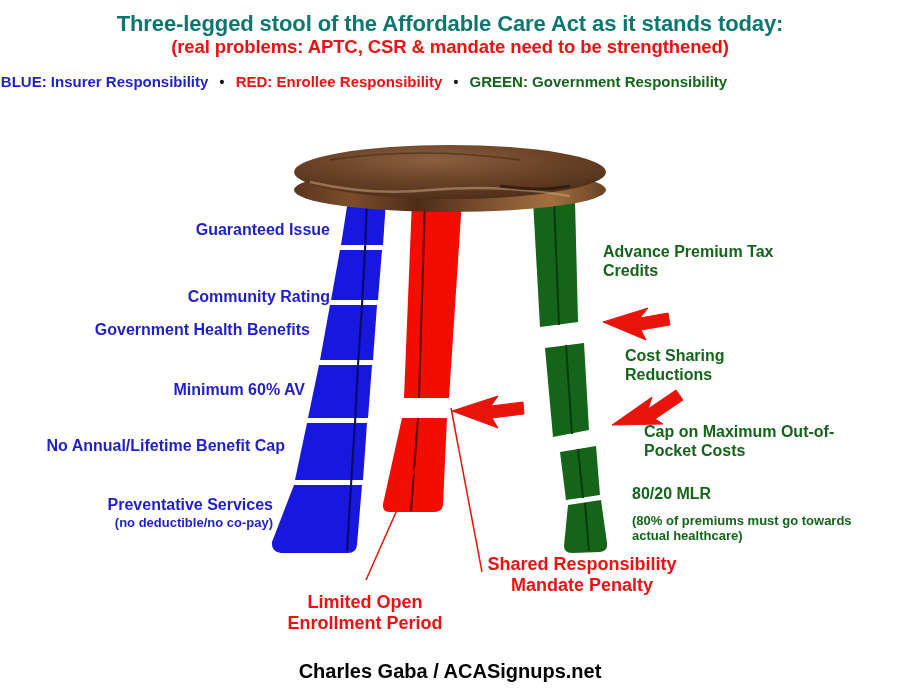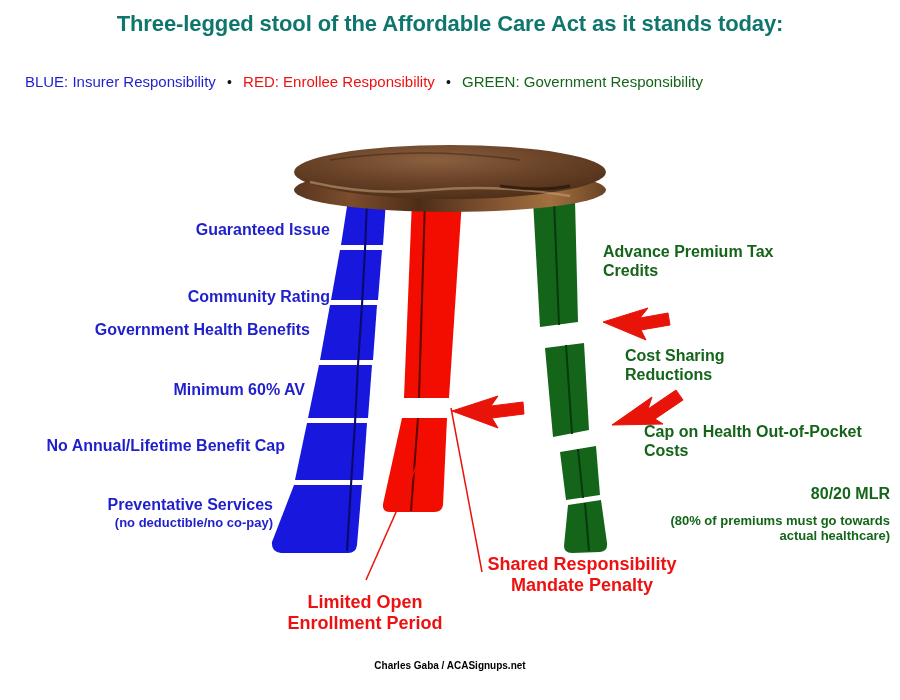--- a/index.html
+++ b/index.html
@@ -41,21 +41,21 @@
     font-size: 18.5px;
     font-weight: bold;
     line-height: 23px;
     letter-spacing: -0.1px;
   }
   #legend {
     left: 0; top: 73px;
     width: 728px;
     text-align: center;
     font-size: 15px;
-    font-weight: normal;
+    font-weight: bold;
     line-height: 18px;
   }
   .lg-blue  { color: #1f1fcc; }
   .lg-red   { color: #ee1111; }
   .lg-green { color: #14651a; }
   .lg-dot   { color: #111111; padding: 0 7px; font-size: 14px; }
 
   
   .label {
     font-weight: bold;
@@ -70,29 +70,30 @@
     font-weight: bold;
     line-height: 1.18;
   }
 
   
   #footer {
     left: 0; top: 660px;
     width: 900px;
     text-align: center;
     color: #000000;
-    font-size: 10px;
+    font-size: 20px;
     font-weight: bold;
   }
 </style>
 </head>
 <body>
 
 <div id="header" class="abs">
   <div class="title-line-1">Three-legged stool of the Affordable Care Act as it stands today:</div>
+  <div class="title-line-2">(real problems: APTC, CSR &amp; mandate need to be strengthened)</div>
 </div>
 
 <div id="legend" class="abs">
   <span class="lg-blue">BLUE: Insurer Responsibility</span>
   <span class="lg-dot">•</span>
   <span class="lg-red">RED: Enrollee Responsibility</span>
   <span class="lg-dot">•</span>
   <span class="lg-green">GREEN: Government Responsibility</span>
 </div>
 
@@ -193,24 +194,24 @@
 
 <div class="abs label label-green" style="left:603px; top:243px; width:200px;">
   <span>Advance Premium Tax Credits</span>
 </div>
 
 <div class="abs label label-green" style="left:625px; top:347px; width:180px;">
   <span>Cost Sharing Reductions</span>
 </div>
 
 <div class="abs label label-green" style="left:644px; top:423px; width:230px;">
-  <span>Cap on Health Out-of-Pocket Costs</span>
-</div>
-
-<div class="abs label label-green" style="left:660px; top:485px; width:230px;text-align:right;">
+  <span>Cap on Maximum Out-of-Pocket Costs</span>
+</div>
+
+<div class="abs label label-green" style="left:632px; top:485px; width:230px;">
   <span>80/20 MLR</span>
   <span class="sub" style="margin-top:9px;">(80% of premiums must go towards actual healthcare)</span>
 </div>
 
 <div class="abs label label-red" style="left:270px; top:592px; width:190px; text-align:center;">
   <span>Limited Open Enrollment Period</span>
 </div>
 
 <div class="abs label label-red" style="left:487px; top:554px; width:190px;">
   <span>Shared Responsibility Mandate Penalty</span>

